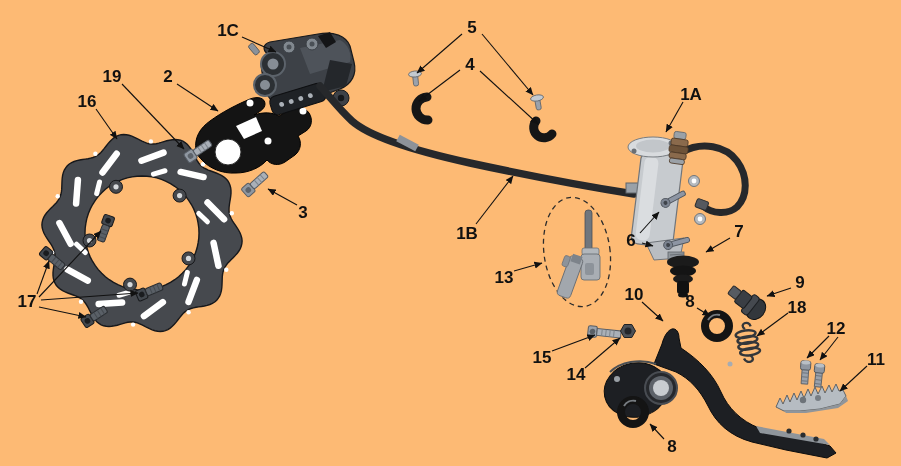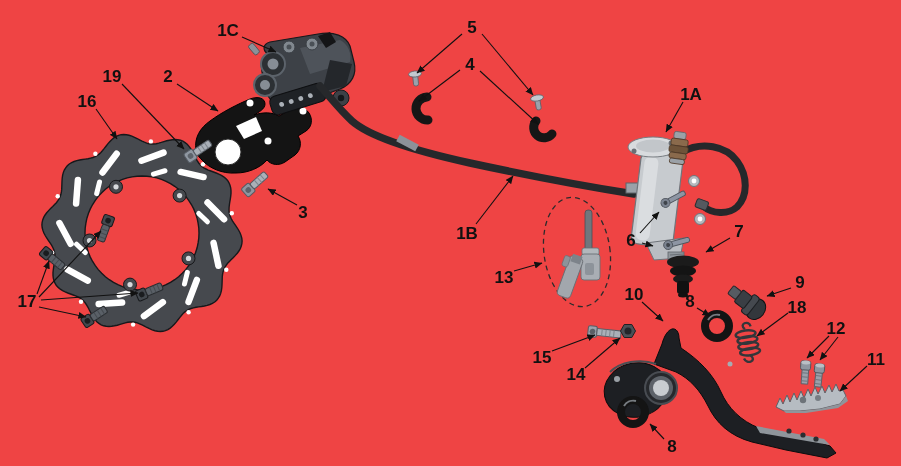--- a/index.html
+++ b/index.html
@@ -1,16 +1,16 @@
 <!DOCTYPE html>
 <html style="--callout-color: #111111;"><head>
 <meta charset="utf-8">
 <style>
   html,body{margin:0;padding:0;background:#ffffff;}
-  .stage{position:relative;width:901px;height:466px;background:#ef4444;overflow:hidden;
+  .stage{position:relative;width:901px;height:466px;background:#fdba74;overflow:hidden;
          font-family:"Liberation Sans",sans-serif;}
   svg{display:block;}
   .callout-text{font-family:"Liberation Sans",sans-serif;font-weight:700;font-size:17px;
                 fill:var(--callout-color,#111);text-anchor:middle;dominant-baseline:central;}
   .callout-line{stroke:var(--callout-color,#111);stroke-width:1.1;fill:none;}
 </style>
 </head>
 <body>
 
 <div class="stage">

